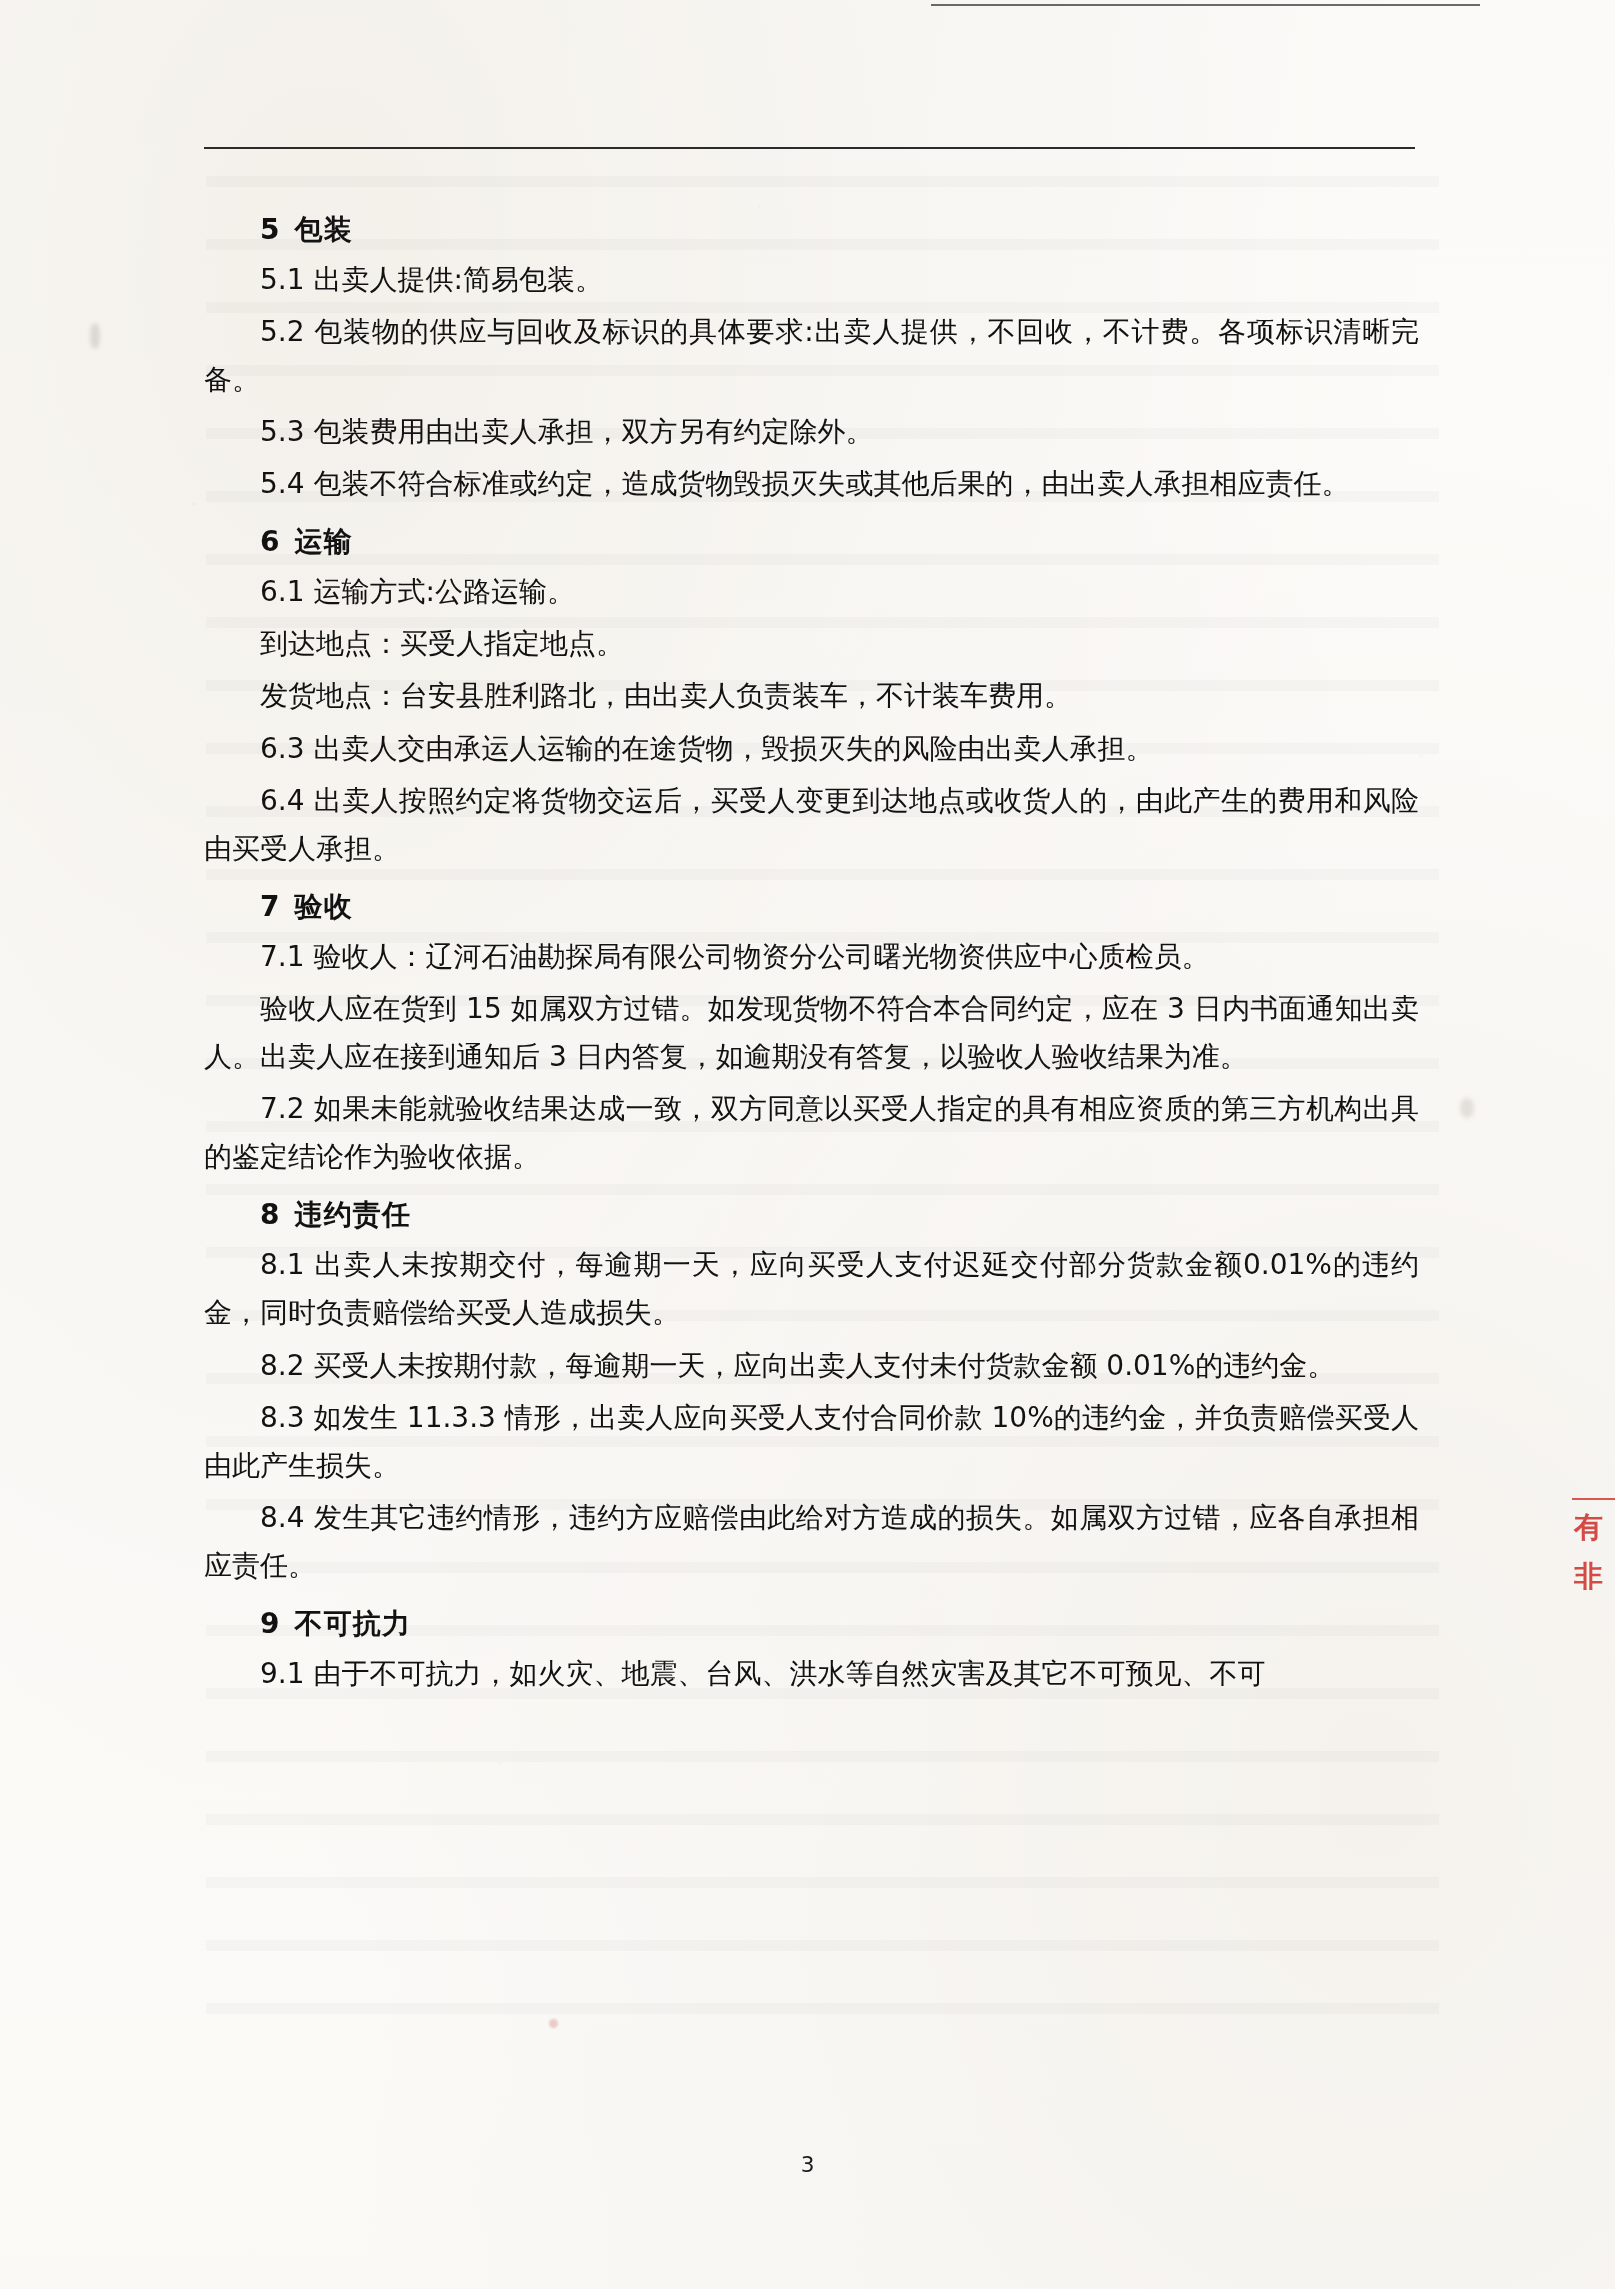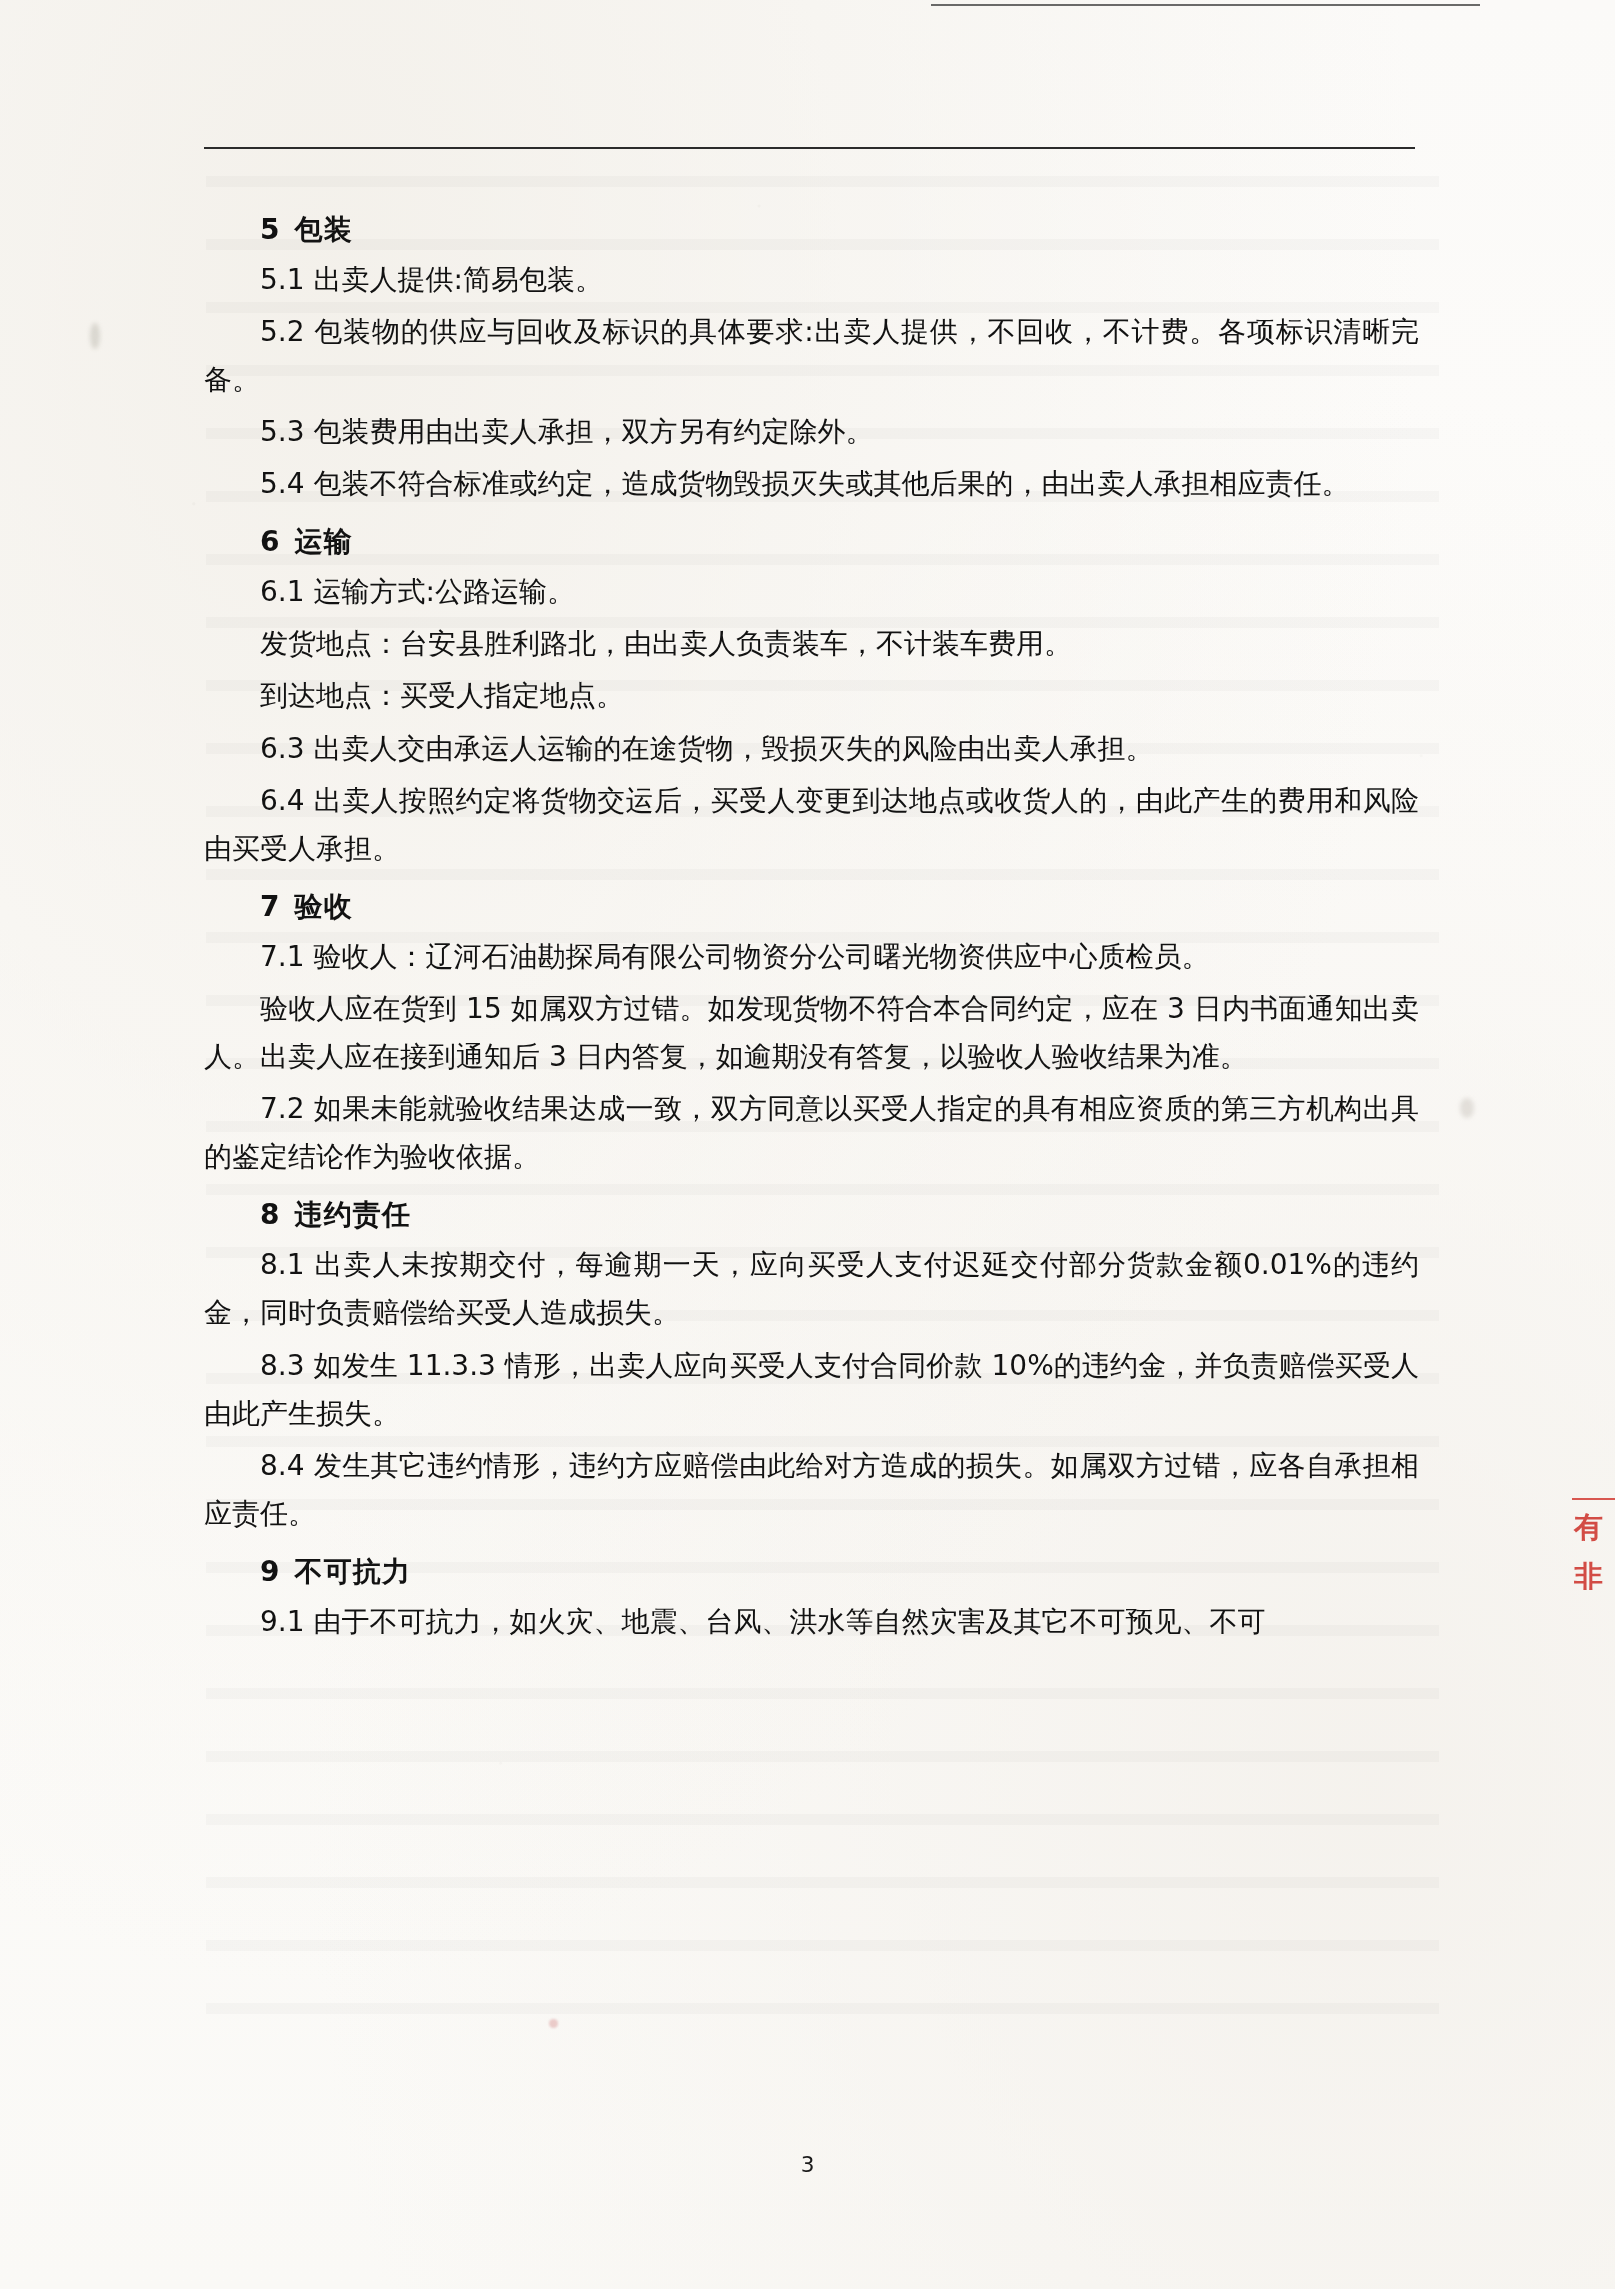--- a/index.html
+++ b/index.html
@@ -168,25 +168,25 @@
     <p class="sec">
       <span class="num">6</span><span>运输</span>
     </p>
 
     <p class="indent">
       <span>6.1</span>
       <span>运输方式:</span><span class="u">公路运输。</span>
     </p>
 
     <p class="indent">
+      <span>到达地点：</span><span class="u">买受人指定地点。</span>
+    </p>
+
+    <p class="indent">
       <span>发货地点：</span><span class="u">台安县胜利路北，由出卖人负责装车，不计装车费用。</span>
-    </p>
-
-    <p class="indent">
-      <span>到达地点：</span><span class="u">买受人指定地点。</span>
     </p>
 
 
 
     <p class="indent">
       <span>6.3</span>
       <span>出卖人交由承运人运输的在途货物，毁损灭失的风险由出卖人承担。</span>
     </p>
 
     <p class="indent">
@@ -214,20 +214,24 @@
 
     <p class="sec">
       <span class="num">8</span><span>违约责任</span>
     </p>
 
     <p class="indent">
       <span>8.1</span>
       <span>出卖人未按期交付，每逾期一天，应向买受人支付迟延交付部分货款金额</span><span class="u">0.01</span><span>%的违约金，同时负责赔偿给买受人造成损失。</span>
     </p>
 
+    <p class="indent">
+      <span>8.2</span>
+      <span>买受人未按期付款，每逾期一天，应向出卖人支付未付货款金额 </span><span class="u">0.01</span><span>%的违约金。</span>
+    </p>
 
     <p class="indent">
       <span>8.3</span>
       <span>如发生 11.3.3 情形，出卖人应向买受人支付合同价款 </span><span class="u">10</span><span>%的违约金，并负责赔偿买受人由此产生损失。</span>
     </p>
 
     <p class="indent">
       <span>8.4</span>
       <span>发生其它违约情形，违约方应赔偿由此给对方造成的损失。如属双方过错，应各自承担相应责任。</span>
     </p>

